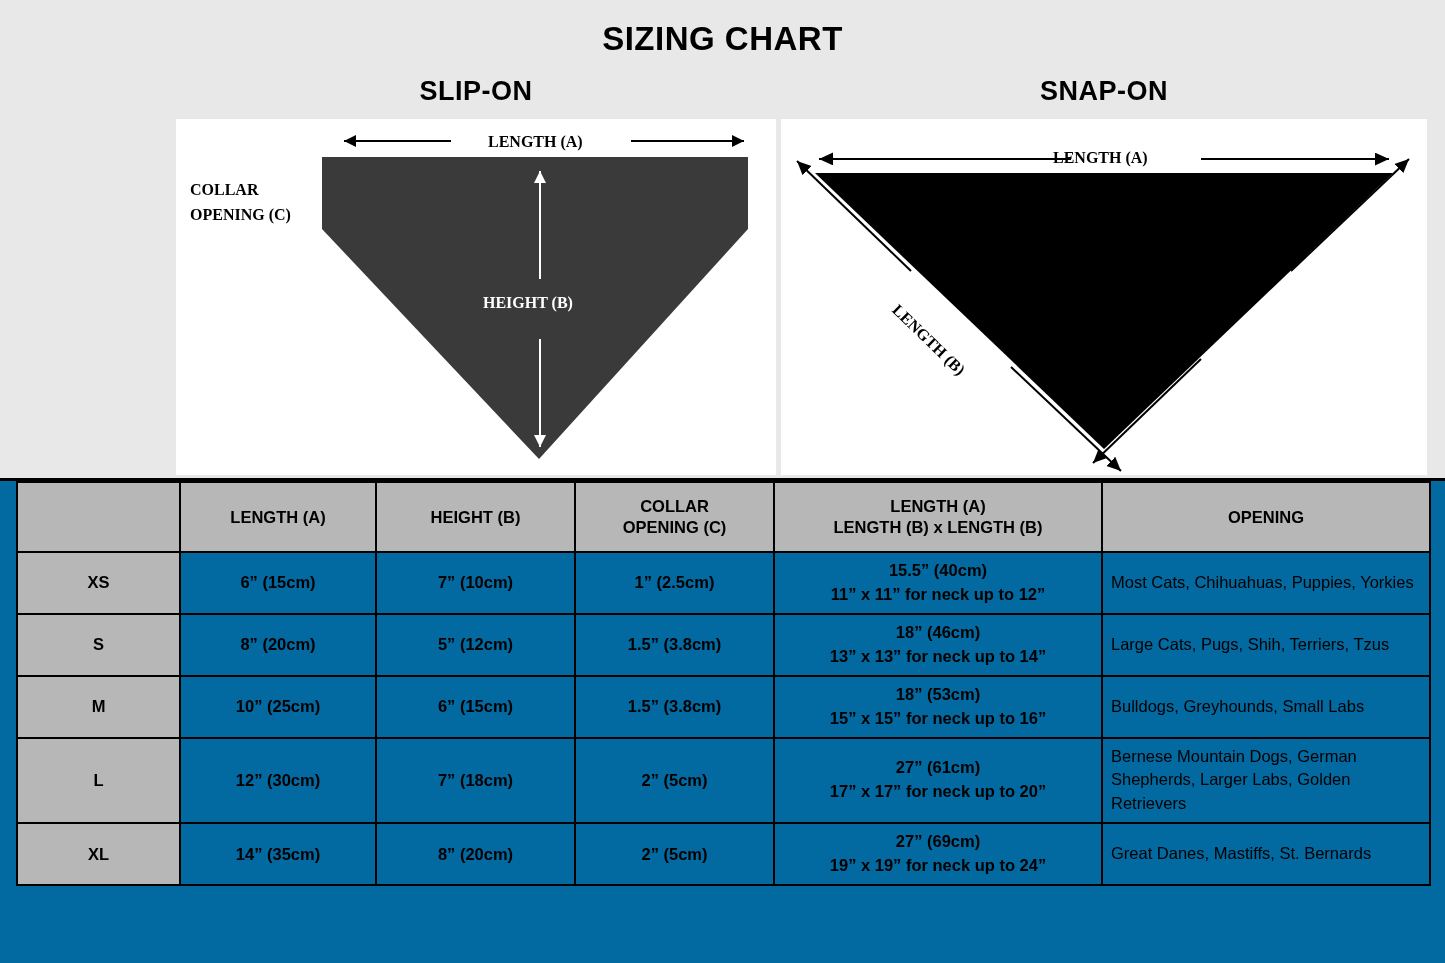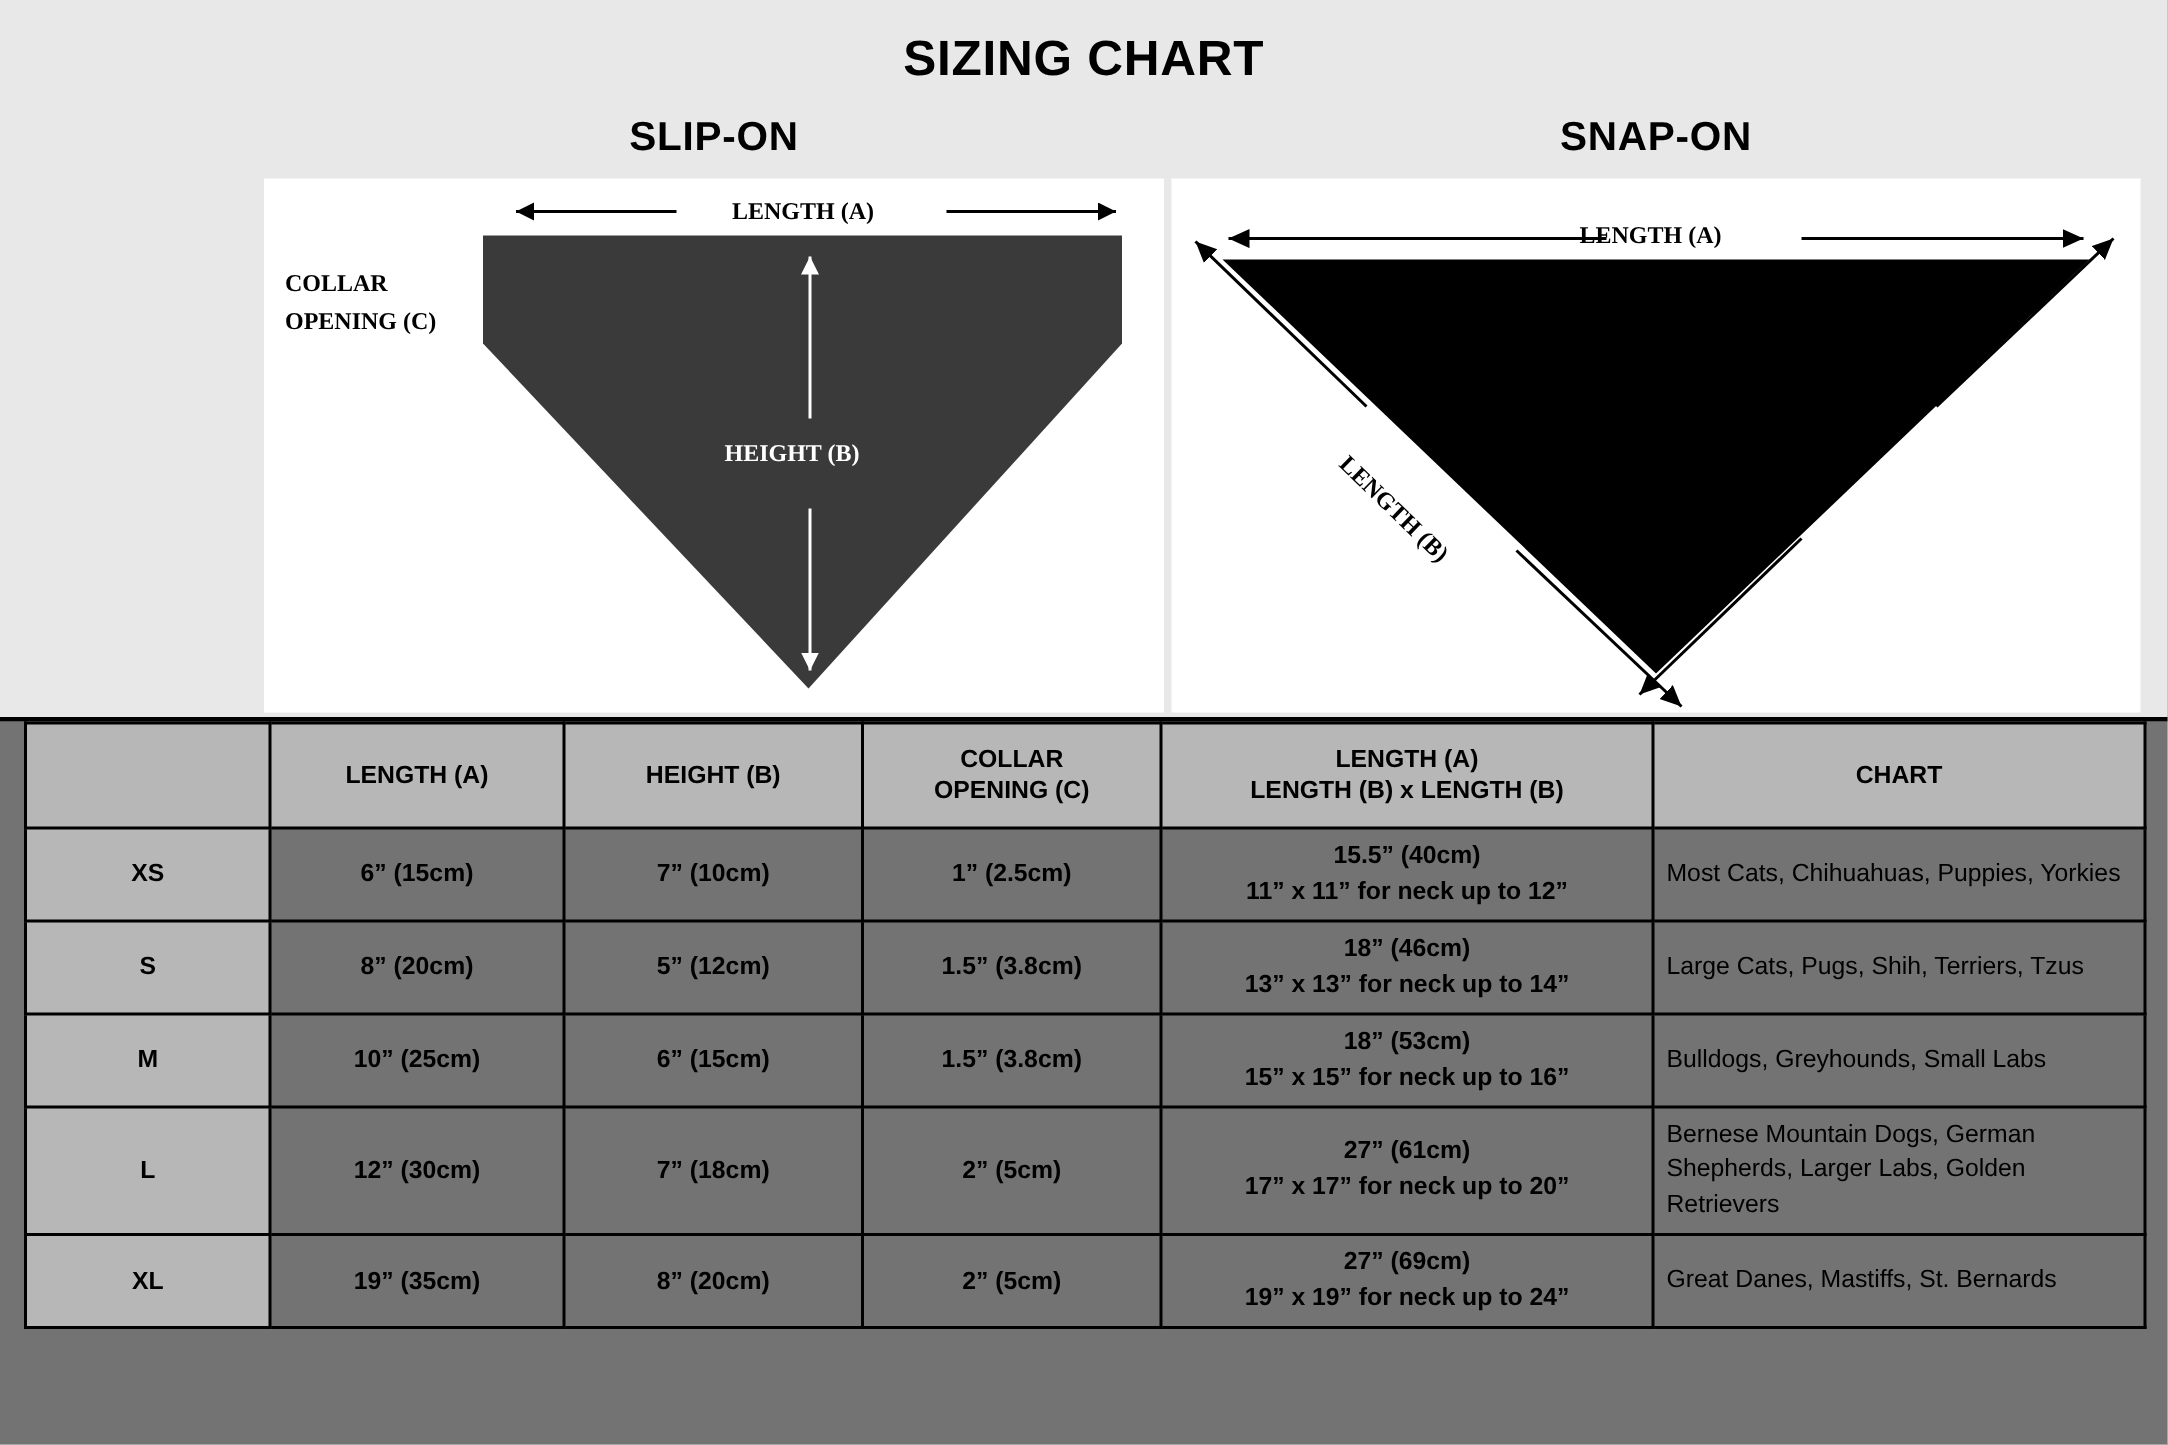--- a/index.html
+++ b/index.html
@@ -12,21 +12,21 @@
     height: 963px;
     font-family: "Liberation Sans", sans-serif;
     color: #000;
     overflow: hidden;
   }
 
   .page {
     position: relative;
     width: 1445px;
     height: 963px;
-    background: #737373;
+    background: #0369a1;
   }
 
   
   .top-band {
     position: absolute;
     left: 0;
     top: 0;
     width: 1445px;
     height: 478px;
     background: #e8e8e8;
@@ -208,21 +208,21 @@
           <th>LENGTH (A)</th>
           <th>HEIGHT (B)</th>
           <th>
             <span>COLLAR</span><br>
             <span>OPENING (C)</span>
           </th>
           <th>
             <span>LENGTH (A)</span><br>
             <span>LENGTH (B) x LENGTH (B)</span>
           </th>
-          <th>CHART</th>
+          <th>OPENING</th>
         </tr>
       </thead>
       <tbody>
         <tr>
           <td class="size-cell">XS</td>
           <td class="num-cell">6” (15cm)</td>
           <td class="num-cell">7” (10cm)</td>
           <td class="num-cell">1” (2.5cm)</td>
           <td class="snap-cell">
             <span>15.5” (40cm)</span>
@@ -258,21 +258,21 @@
           <td class="num-cell">7” (18cm)</td>
           <td class="num-cell">2” (5cm)</td>
           <td class="snap-cell">
             <span>27” (61cm)</span>
             <span class="snap-line2">17” x 17” for neck up to 20”</span>
           </td>
           <td class="breed-cell">Bernese Mountain Dogs, German Shepherds, Larger Labs, Golden Retrievers</td>
         </tr>
         <tr>
           <td class="size-cell">XL</td>
-          <td class="num-cell">19” (35cm)</td>
+          <td class="num-cell">14” (35cm)</td>
           <td class="num-cell">8” (20cm)</td>
           <td class="num-cell">2” (5cm)</td>
           <td class="snap-cell">
             <span>27” (69cm)</span>
             <span class="snap-line2">19” x 19” for neck up to 24”</span>
           </td>
           <td class="breed-cell">Great Danes, Mastiffs, St. Bernards</td>
         </tr>
       </tbody>
     </table>

